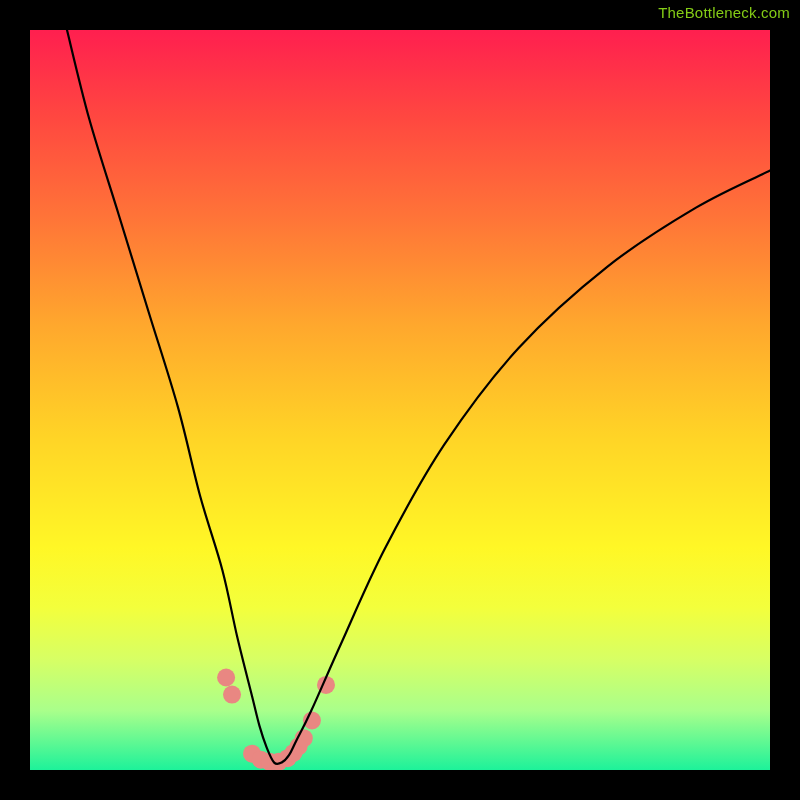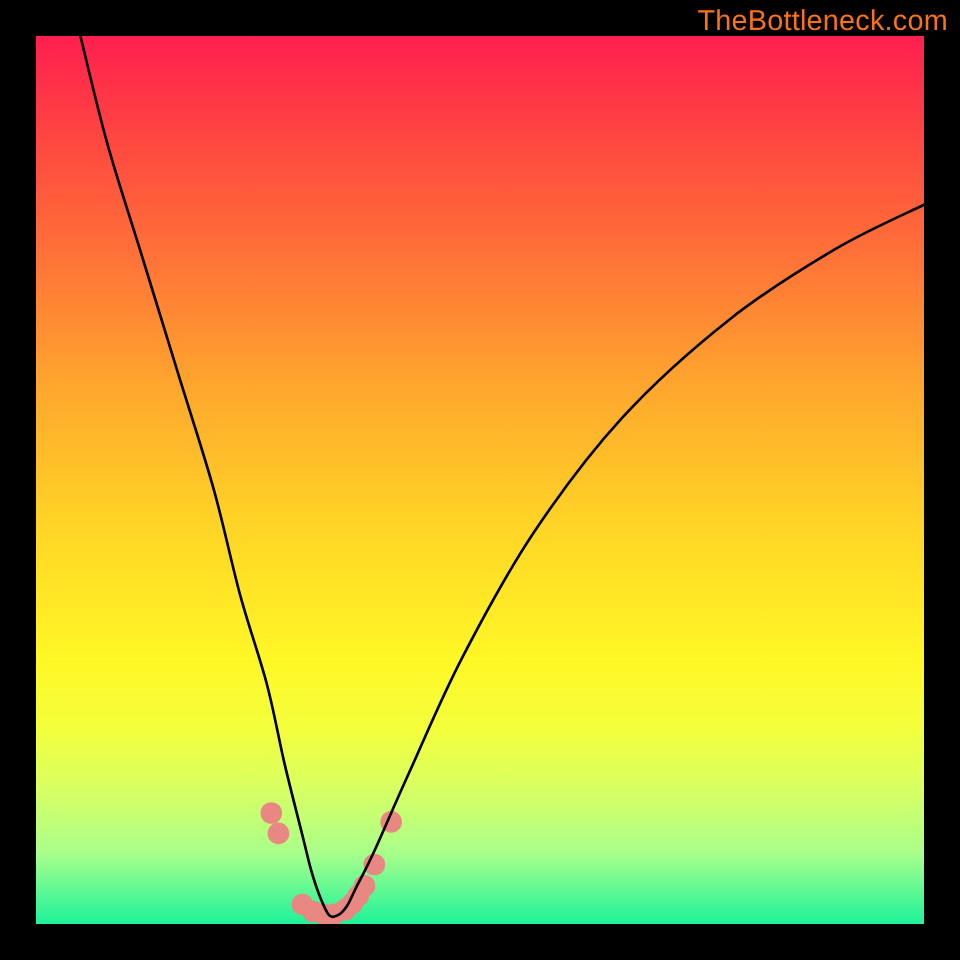--- a/index.html
+++ b/index.html
@@ -43,22 +43,22 @@
     position: absolute;
     left: 0;
     top: 0;
     width: 740px;
     height: 740px;
   }
   .watermark {
     position: absolute;
     top: 4px;
     right: 10px;
-    color: #f97316;
-    font-size: 24px;
+    color: #84cc16;
+    font-size: 15px;
     letter-spacing: 0.2px;
     font-weight: 400;
   }
 </style>
 </head>
 <body>
 
 <div class="frame">
   <div class="plot">
     <svg class="svg-layer" viewBox="0 0 740 740">

